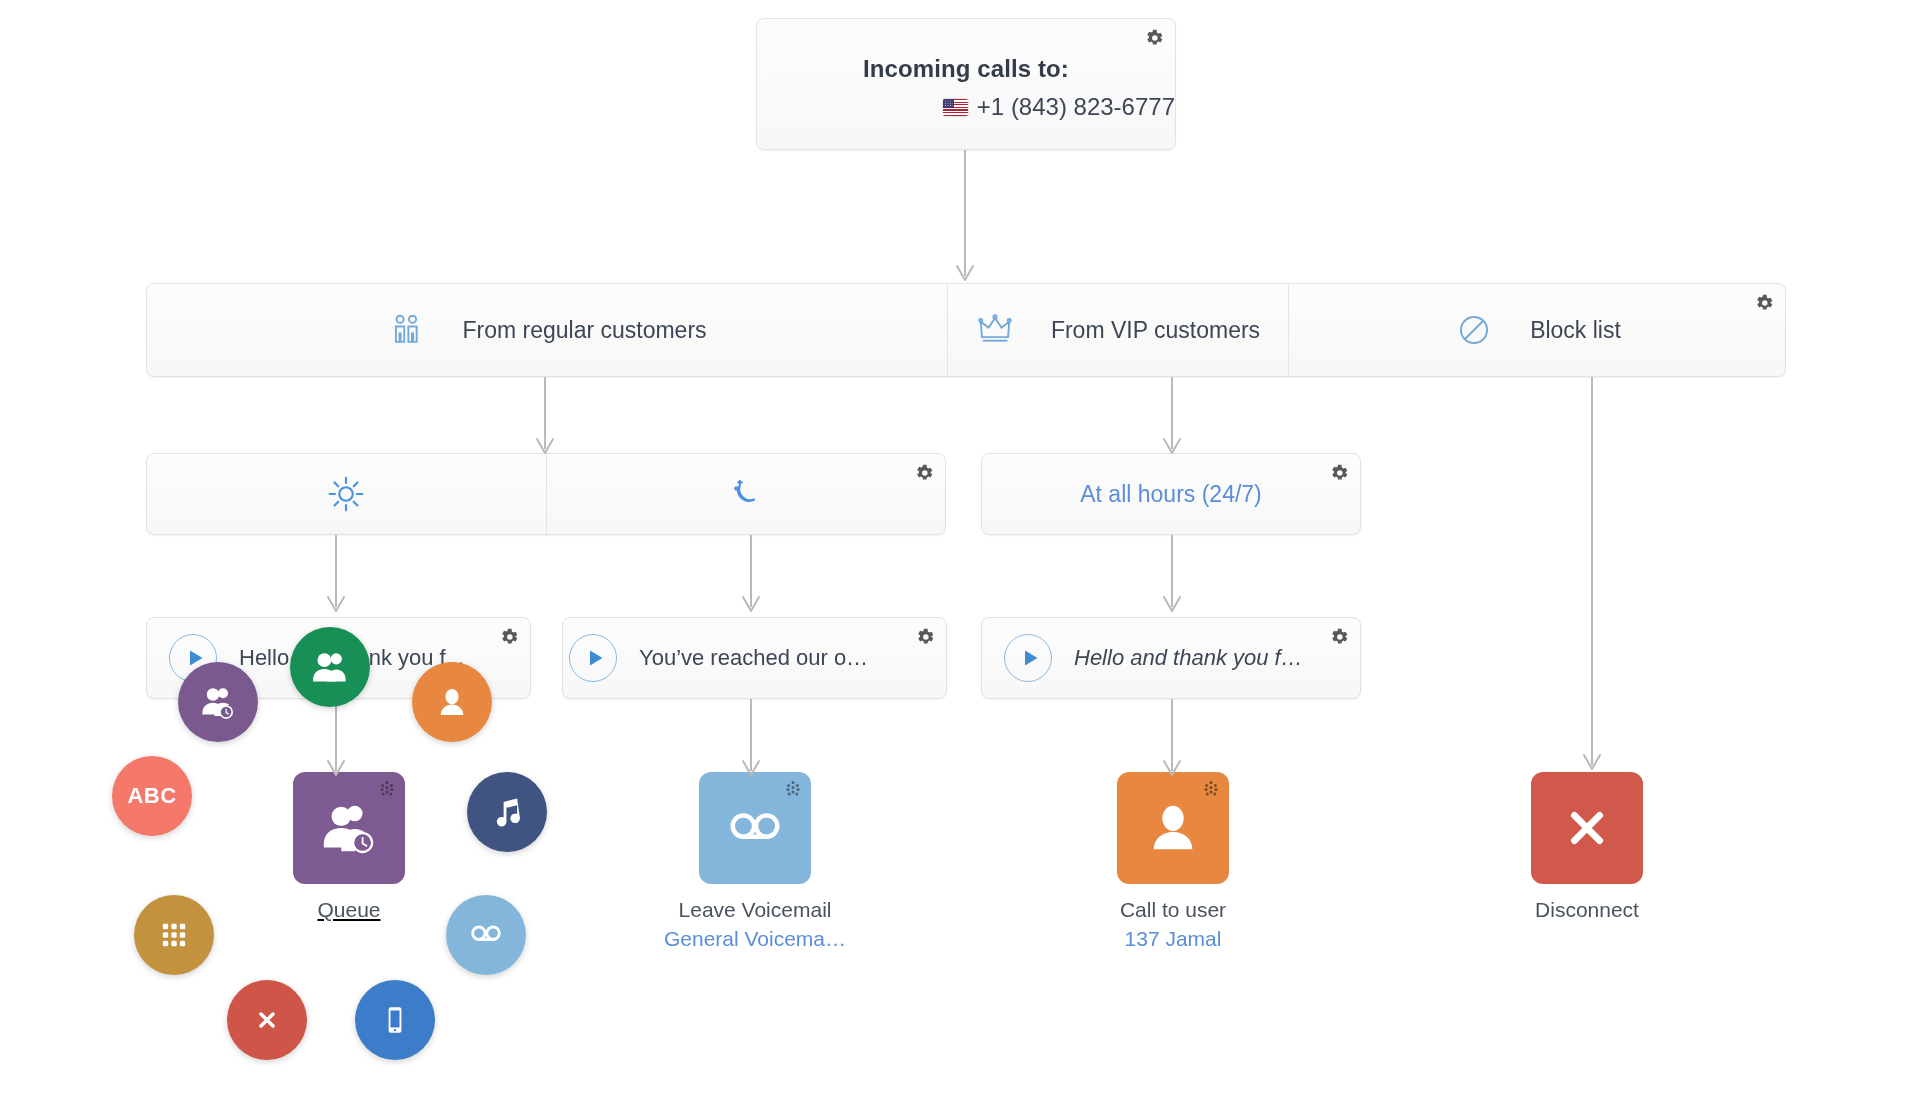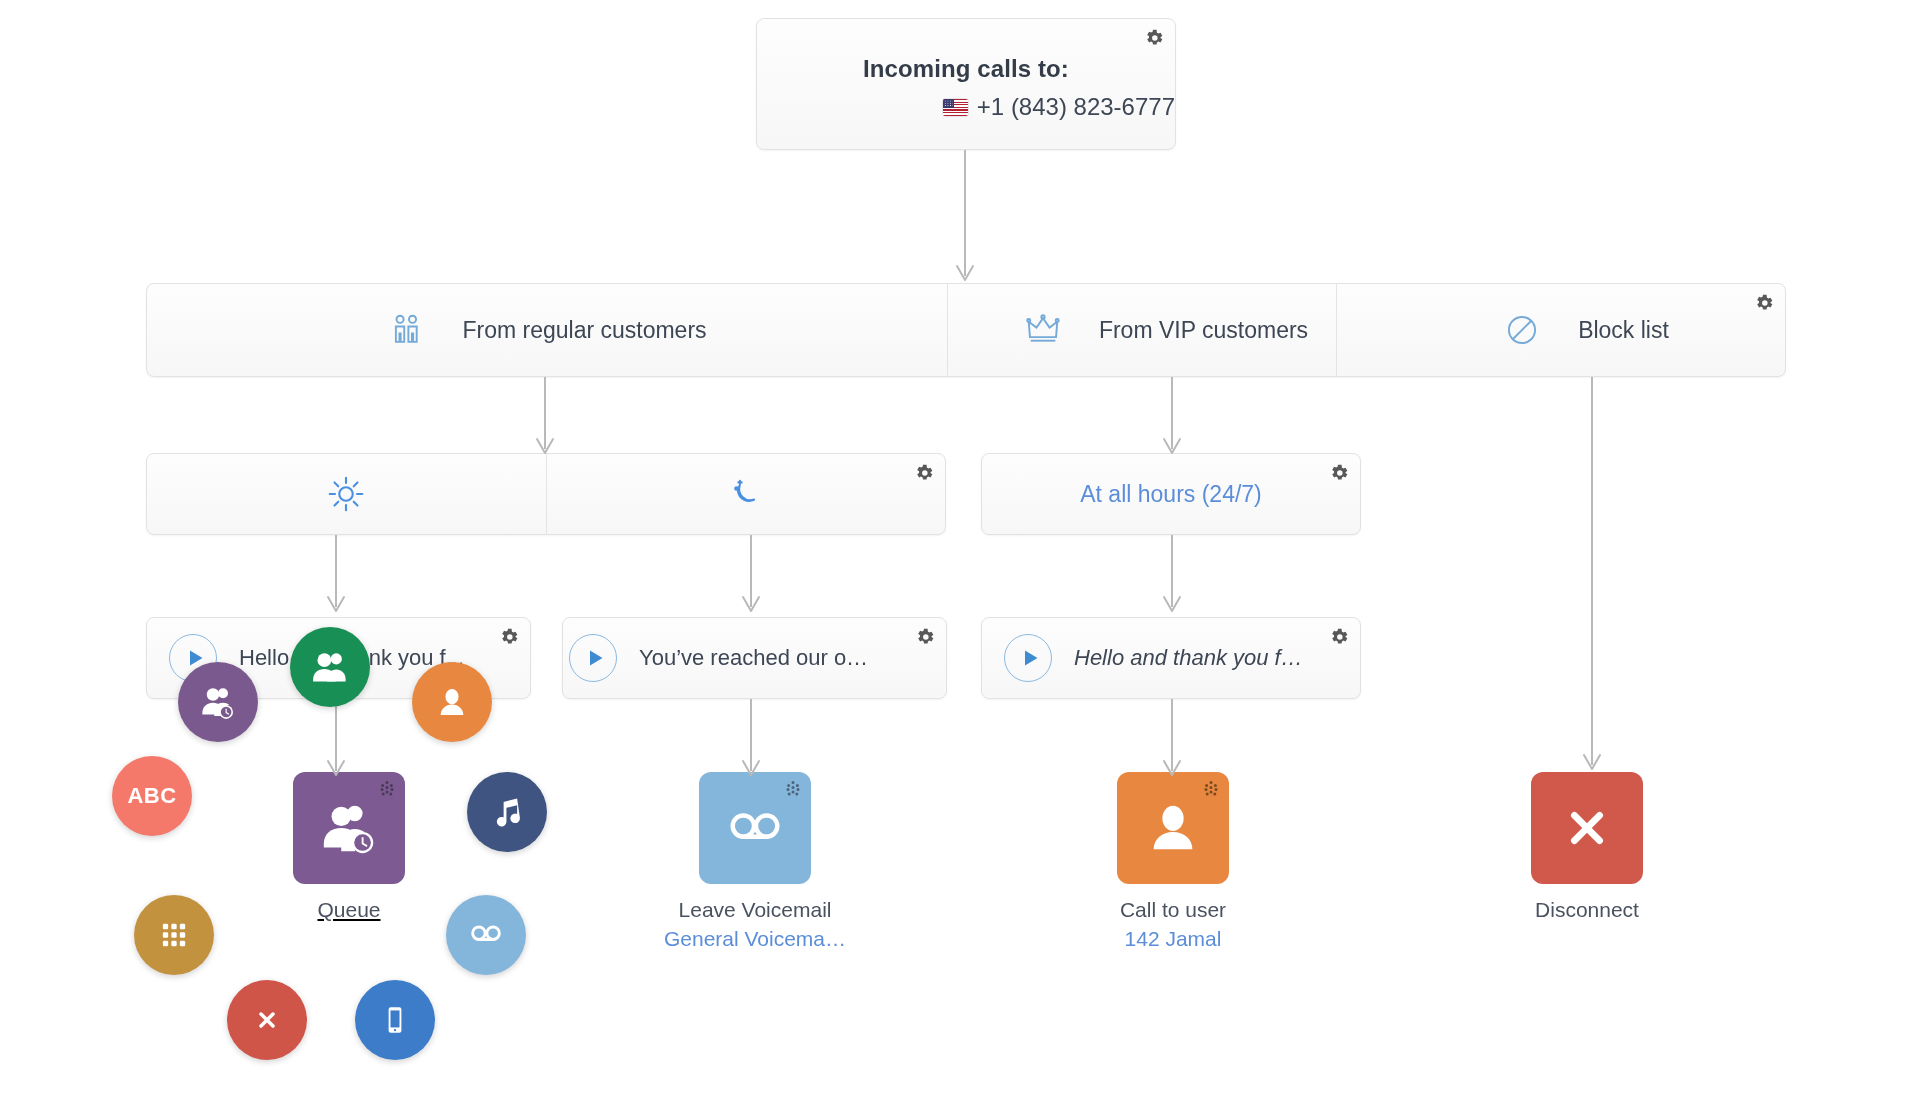--- a/index.html
+++ b/index.html
@@ -361,21 +361,21 @@
         <svg viewBox="0 0 32 32">
           <circle cx="11" cy="7" r="3"></circle>
           <path d="M7.5 13h7v13h-3v-7h-1v7h-3z"></path>
           <circle cx="21.5" cy="7" r="3"></circle>
           <path d="M18 13h7v13h-3v-7h-1v7h-3z"></path>
         </svg>
       </span>
       <span class="seg-label">From regular customers</span>
     </div>
 
-    <div class="seg" style="width:340px;padding-left:48px;">
+    <div class="seg" style="width:340px;">
       <span class="segicon">
         <svg viewBox="0 0 32 32">
           <path d="M5 22L4 9l6.5 5L16 6l5.5 8L28 9l-1 13z"></path>
           <line x1="5.6" y1="25" x2="26.4" y2="25"></line>
           <circle cx="16" cy="5" r="1.4"></circle>
           <circle cx="4" cy="8" r="1.3"></circle>
           <circle cx="28" cy="8" r="1.3"></circle>
         </svg>
       </span>
       <span class="seg-label">From VIP customers</span>
@@ -551,21 +551,21 @@
             <circle cx="13.8" cy="14" r="1.5"></circle>
           </g>
         </svg>
       </span>
       <svg class="glyph" viewBox="0 0 64 64">
         <ellipse cx="32" cy="22" rx="11" ry="13"></ellipse>
         <path d="M12 54c0-11 9-18 20-18s20 7 20 18z"></path>
       </svg>
     </div>
     <div class="tile-label">Call to user</div>
-    <div class="tile-sub">142 Jamal</div>
+    <div class="tile-sub">137 Jamal</div>
   </div>
 
   <div class="tile-group" id="tile-disconnect">
     <div class="tile" style="background:#d0594c;">
       <svg class="glyph" viewBox="0 0 64 64">
         <g stroke="#ffffff" stroke-width="7" stroke-linecap="round">
           <line x1="19" y1="19" x2="45" y2="45"></line>
           <line x1="45" y1="19" x2="19" y2="45"></line>
         </g>
       </svg>

